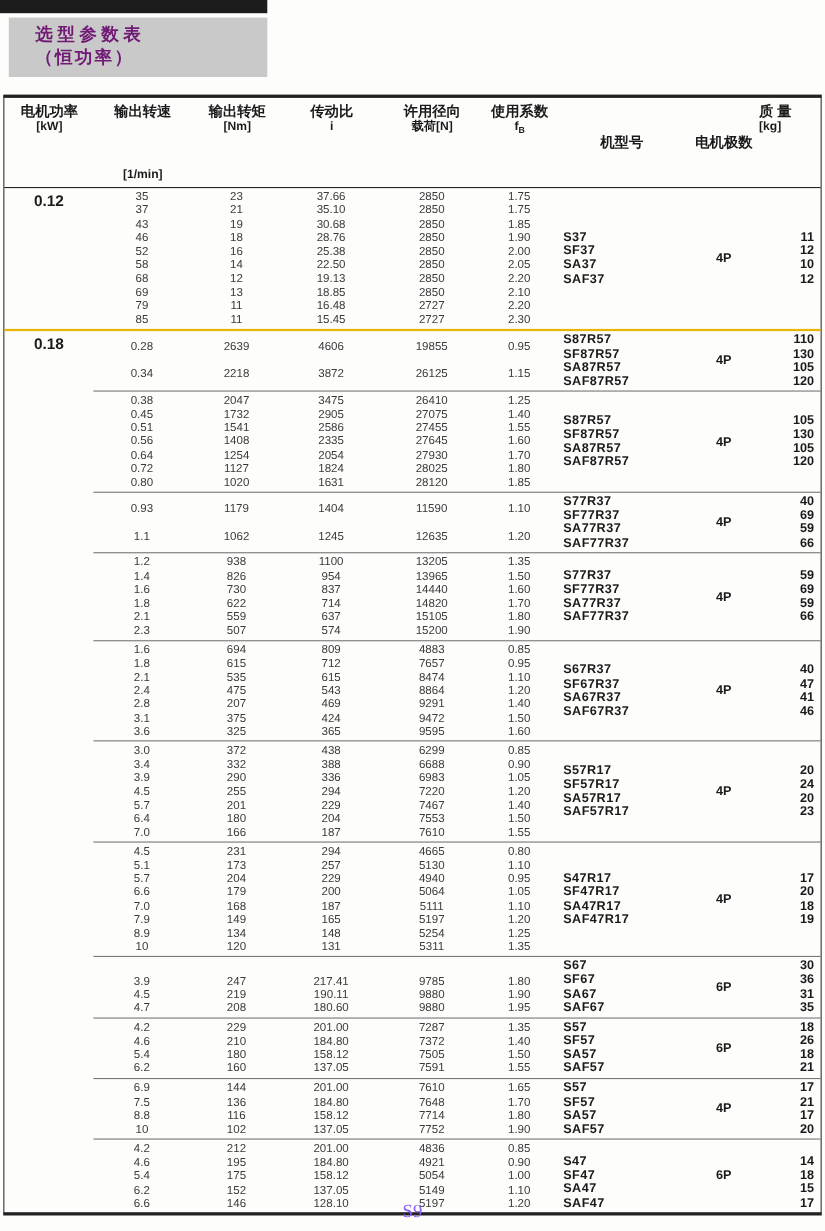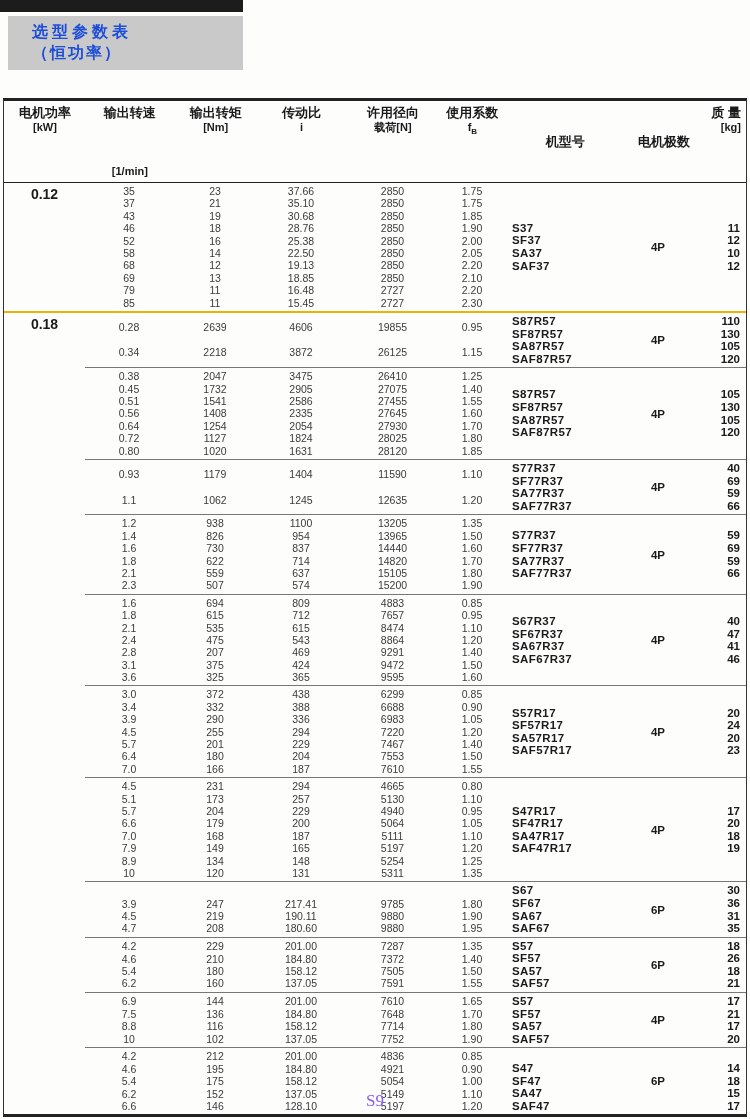--- a/index.html
+++ b/index.html
@@ -5,45 +5,45 @@
   * { margin:0; padding:0; box-sizing:border-box; }
   body {
     width:750px; height:1119px; background:#fdfdfc;
     font-family:"Liberation Sans","DejaVu Sans",sans-serif; color:#1a1a1a;
     overflow:hidden;
   }
   .page { position:relative; width:750px; height:1119px; }
 
   .top-bar { position:absolute; left:0; top:0; width:243px; height:12px; background:#1c1c1c; }
   .title-box { position:absolute; left:8px; top:16px; width:235px; background:#c9c9c9; padding:5px 0 7px 24px; }
-  .title-line { font-size:16px; font-weight:bold; letter-spacing:4px; line-height:21px; color:#1d4ed8; }
+  .title-line { font-size:16px; font-weight:bold; letter-spacing:4px; line-height:21px; color:#701a75; }
   .title-line2 { letter-spacing:2px; }
 
   .table {
-    position:absolute; left:3px; top:98px; width:744px;
+    position:absolute; left:3px; top:86px; width:744px;
     border-top:3px solid #222; border-bottom:3px solid #222;
     border-left:1.5px solid #333; border-right:1.5px solid #333;
     background:#fdfdfc;
   }
 
   .thead { display:flex; border-bottom:1.5px solid #222; padding:4px 0 4px; }
   .hcell { display:flex; flex-direction:column; justify-content:flex-start; align-items:center; font-weight:bold; font-size:13px; line-height:16px; text-align:center; }
   .hcell.single { justify-content:center; }
   .hsub { font-size:11px; line-height:13px; font-weight:bold; }
   .hsub sub { font-size:8px; }
 
   .w-power  { width:82px; }
   .w-speed  { width:88px;gap:44px; }
   .w-torque { width:84px; }
   .w-ratio  { width:88px; }
   .w-load   { width:95px; }
   .w-factor { width:64px; }
   .w-model  { width:122px; }
-  .w-poles  { width:64px;align-items:flex-end; }
-  .w-mass   { width:56px; align-items:flex-end; padding-right:5px; text-align:right; }
+  .w-poles  { width:64px; }
+  .w-mass   { width:56px; align-items:flex-start; padding-right:5px; text-align:right; }
 
   .block { display:flex; }
   .block + .block { border-top:2px solid #eab308; }
   .power-col { width:82px; text-align:center; font-weight:bold; font-size:14px; padding-top:3px; }
   .groups { flex:1; display:flex; flex-direction:column; }
   .group { display:flex; align-items:stretch; padding:2px 0; }
   .group + .group { border-top:1px solid #777; }
 
   .rows { width:419px; display:flex; flex-direction:column; justify-content:center; }
   .drow { display:flex; height:12.4px; line-height:12.4px; font-size:10.5px; color:#3a3a3a; }

